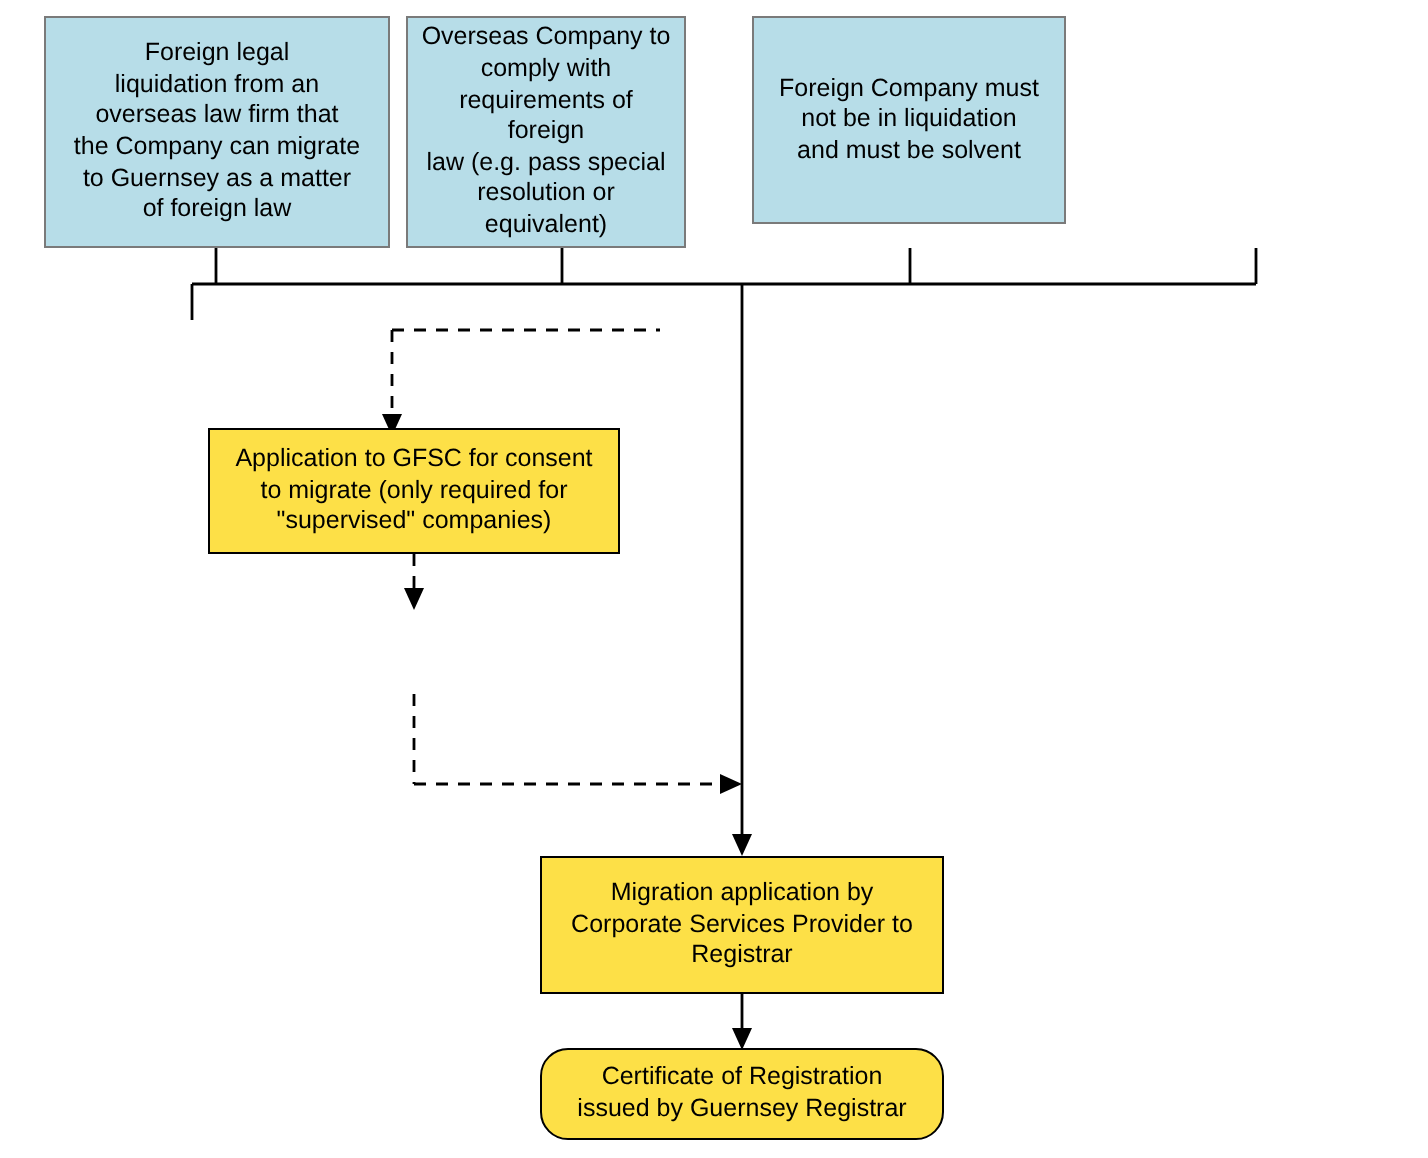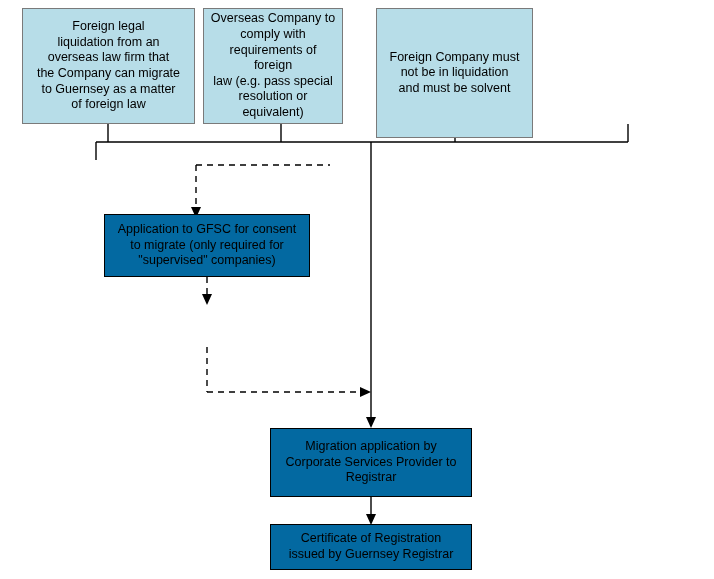--- a/index.html
+++ b/index.html
@@ -31,21 +31,21 @@
     display: block;
     padding: 0 6px;
     white-space: pre-line;
   }
   .top-box {
     background: #b7dde8;
     border: 1px solid #7a7a7a;
     font-size: 12.5px;
   }
   .plain-box {
-    background: #0369a1;
+    background: #fde047;
     border: 1px solid #000000;
     font-size: 12.5px;
   }
   .svg-layer {
     position: absolute;
     left: 0;
     top: 0;
     width: 714px;
     height: 579px;
     pointer-events: none;
@@ -102,38 +102,38 @@
   </div>
 
   <div class="node top-box" style="left:203px; top:8px; width:140px; height:116px;">
     <span class="label">Overseas Company to
 comply with
 requirements of foreign
 law (e.g. pass special
 resolution or equivalent)</span>
   </div>
 
-  <div class="node top-box" style="left:376px; top:8px; width:157px; height:130px;">
+  <div class="node top-box" style="left:376px; top:8px; width:157px; height:104px;">
     <span class="label">Foreign Company must
 not be in liquidation
 and must be solvent</span>
   </div>
 
 
   <div class="node plain-box" style="left:104px; top:214px; width:206px; height:63px;">
     <span class="label">Application to GFSC for consent
 to migrate (only required for
 "supervised" companies)</span>
   </div>
 
 
   <div class="node plain-box" style="left:270px; top:428px; width:202px; height:69px;">
     <span class="label">Migration application by
 Corporate Services Provider to
 Registrar</span>
   </div>
 
-  <div class="node plain-box" style="left:270px; top:524px; width:202px; height:46px;">
+  <div class="node plain-box" style="left:270px; top:524px; width:202px; height:46px;border-radius:14px;">
     <span class="label">Certificate of Registration
 issued by Guernsey Registrar</span>
   </div>
 
 </div>
 
 </body></html>

